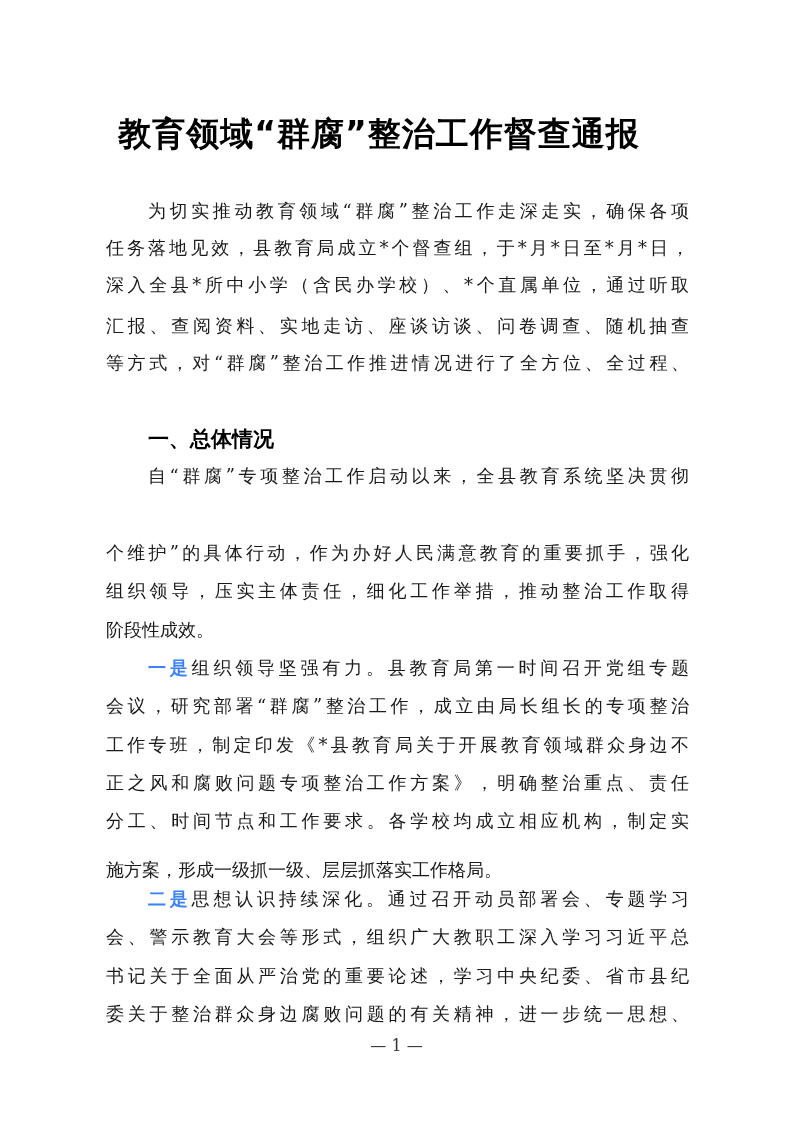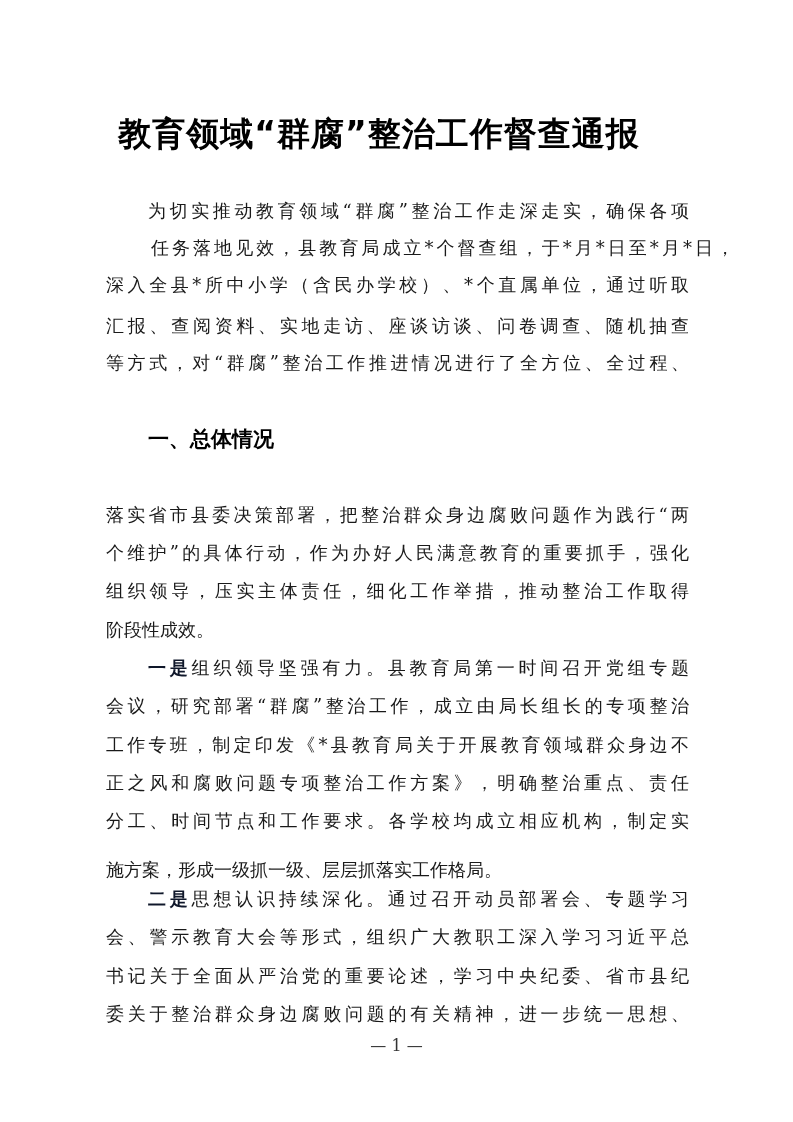--- a/index.html
+++ b/index.html
@@ -14,42 +14,42 @@
     position: absolute; left: 106px; width: 583px; height: 30px;
     font-family: "DejaVu Serif", serif; font-size: 18px; line-height: 30px;
     color: #1a1a1a; white-space: nowrap; text-align: justify; text-align-last: justify;
   }
   .line.indent { left: 148px; width: 541px; }
   .line.last { text-align-last: left; }
   .heading {
     position: absolute; left: 148px; height: 30px;
     font-family: "DejaVu Sans", sans-serif; font-weight: bold; font-size: 21px; line-height: 30px; color: #000;
   }
-  .lead { font-family: Liberation Sans, sans-serif; font-weight: bold; color: #0f172a; }
+  .lead { font-family: Liberation Sans, sans-serif; font-weight: bold; color: #3b82f6; }
   .page-num {
     position: absolute; left: 0; top: 1036px; width: 793px; text-align: center;
     font-family: "DejaVu Serif", serif; font-size: 16px; color: #333;
   }
 </style>
 </head>
 <body>
 
 <div class="page">
 
   <div class="title">教育领域“群腐”整治工作督查通报</div>
 
   <div class="line indent" style="top:196px;">为切实推动教育领域“群腐”整治工作走深走实，确保各项</div>
-  <div class="line" style="top:233px;margin-left:45px;">任务落地见效，县教育局成立*个督查组，于*月*日至*月*日，</div>
+  <div class="line" style="top:233px;">任务落地见效，县教育局成立*个督查组，于*月*日至*月*日，</div>
   <div class="line" style="top:270px;">深入全县*所中小学（含民办学校）、*个直属单位，通过听取</div>
   <div class="line" style="top:311px;">汇报、查阅资料、实地走访、座谈访谈、问卷调查、随机抽查</div>
   <div class="line" style="top:348px;">等方式，对“群腐”整治工作推进情况进行了全方位、全过程、</div>
 
   <div class="heading" style="top:424px;text-align:center;">一、总体情况</div>
 
-  <div class="line" style="top:500px;">落实省市县委决策部署，把整治群众身边腐败问题作为践行“两</div>
+  <div class="line indent" style="top:461px;">自“群腐”专项整治工作启动以来，全县教育系统坚决贯彻</div>
   <div class="line" style="top:538px;">个维护”的具体行动，作为办好人民满意教育的重要抓手，强化</div>
   <div class="line" style="top:576px;">组织领导，压实主体责任，细化工作举措，推动整治工作取得</div>
   <div class="line last" style="top:615px;">阶段性成效。</div>
 
   <div class="line indent" style="top:653px;"><span class="lead">一是</span><span>组织领导坚强有力。县教育局第一时间召开党组专题</span></div>
   <div class="line" style="top:691px;">会议，研究部署“群腐”整治工作，成立由局长组长的专项整治</div>
   <div class="line" style="top:730px;">工作专班，制定印发《*县教育局关于开展教育领域群众身边不</div>
   <div class="line" style="top:768px;">正之风和腐败问题专项整治工作方案》，明确整治重点、责任</div>
   <div class="line" style="top:806px;">分工、时间节点和工作要求。各学校均成立相应机构，制定实</div>
   <div class="line last" style="top:845px;margin-top:10px;">施方案，形成一级抓一级、层层抓落实工作格局。</div>

